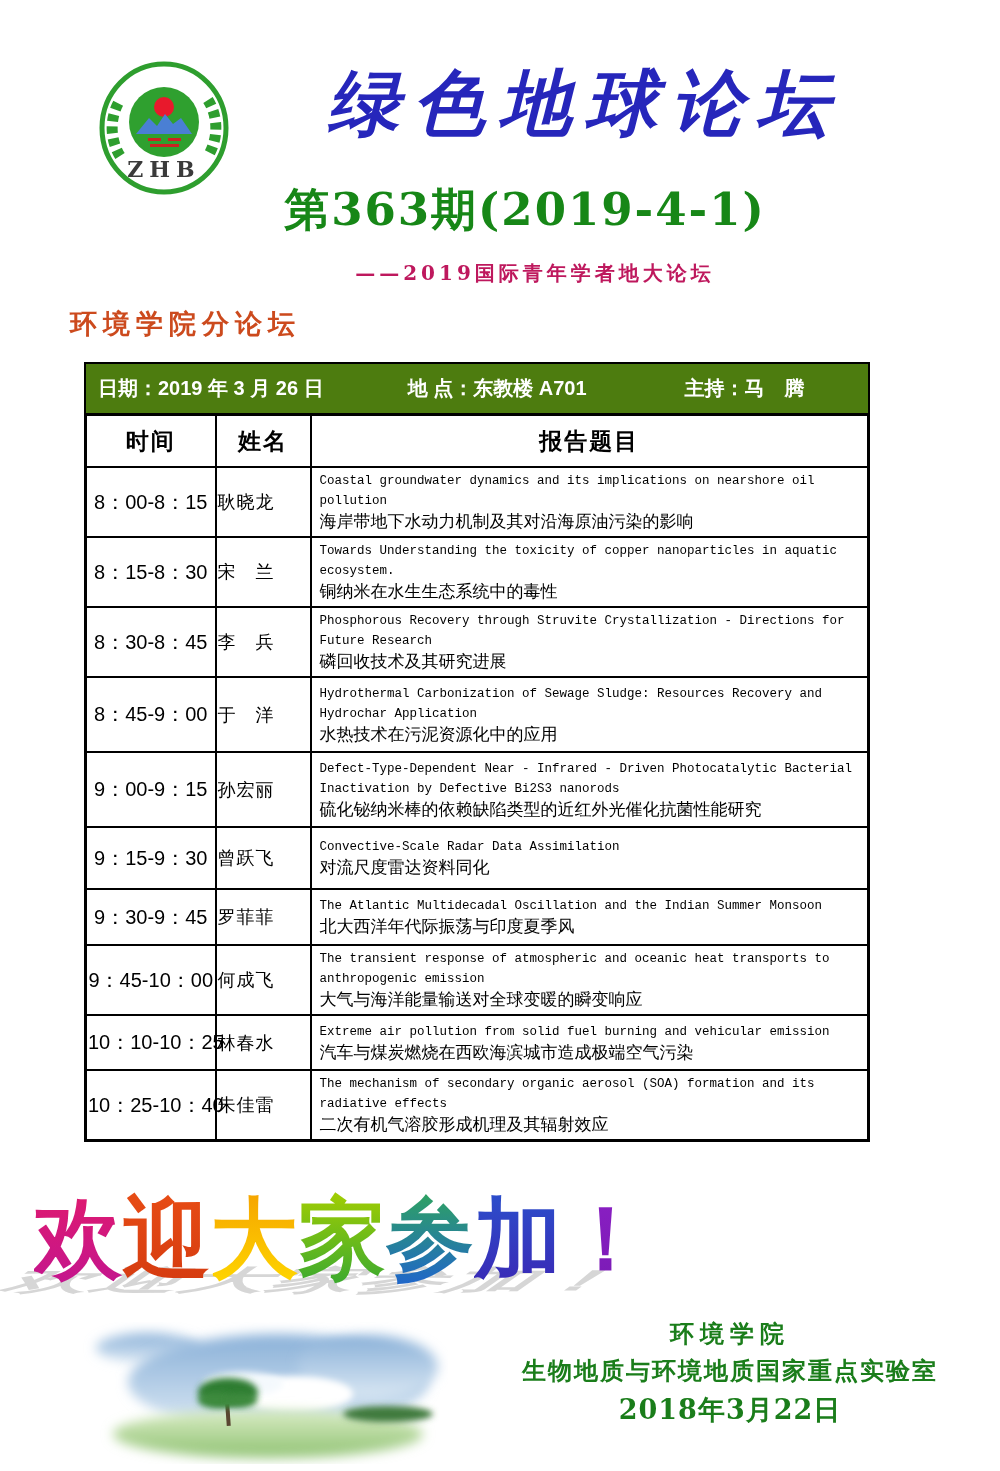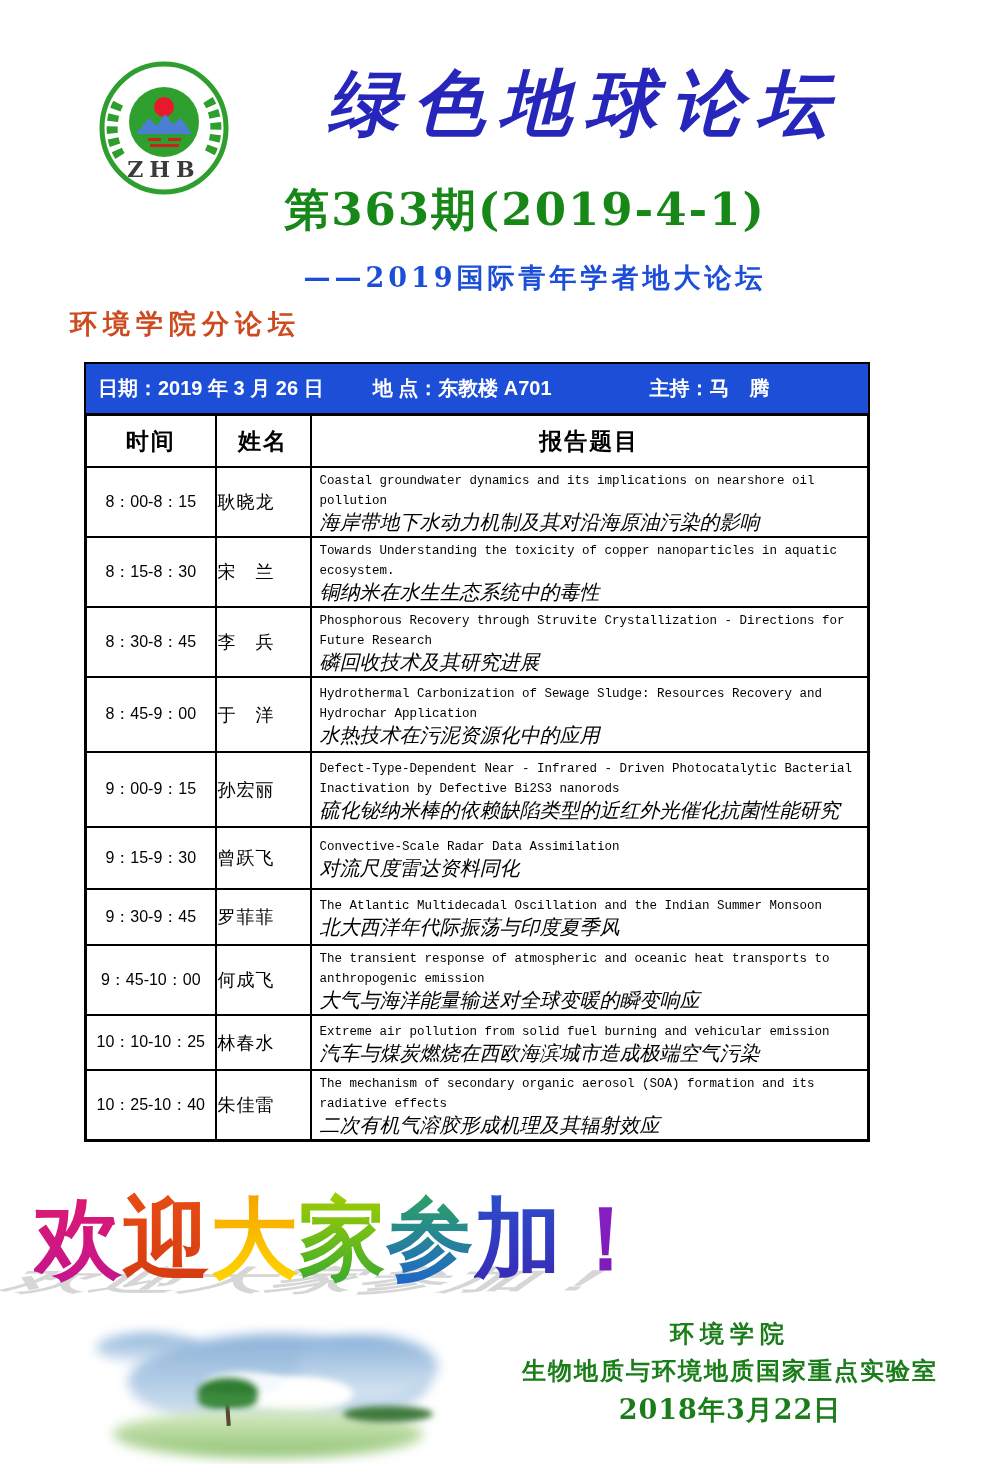--- a/index.html
+++ b/index.html
@@ -17,55 +17,55 @@
     color:#2626bb;letter-spacing:14px;white-space:nowrap;
   }
   .issue-line{
     position:absolute;left:70px;top:180px;width:910px;text-align:center;
     font-family:"DejaVu Serif","Liberation Serif",serif;
     font-weight:bold;font-size:45px;color:#178717;letter-spacing:2px;
   }
   .subtitle-1{
     position:absolute;left:70px;top:260px;width:930px;text-align:center;
     font-family:"DejaVu Serif","Liberation Serif",serif;
-    font-weight:bold;font-size:27px;color:#1d4ed8;letter-spacing:4px;
+    font-weight:bold;font-size:20px;color:#be185d;letter-spacing:4px;
   }
   .subtitle-2{
     position:absolute;left:70px;top:306px;width:930px;text-align:left;
     font-family:"DejaVu Serif","Liberation Serif",serif;
     font-weight:bold;font-size:27px;color:#cc4a1d;letter-spacing:6px;
   }
   
   .schedule{position:absolute;left:84px;top:362px;width:786px;}
   .info-bar{
-    box-sizing:border-box;width:100%;height:51px;background:#1d4ed8;
+    box-sizing:border-box;width:100%;height:51px;background:#4d7c0f;
     border:2px solid #000;border-bottom:none;
     color:#fff;font-weight:bold;font-size:20px;
     display:flex;align-items:center;padding-left:12px;white-space:nowrap;
   }
-  .info-bar .seg2{margin-left:49px;}
+  .info-bar .seg2{margin-left:84px;}
   .info-bar .seg3{margin-left:98px;}
   table.sched{
     border-collapse:collapse;width:100%;table-layout:fixed;
     border:3px solid #000;
     padding-left:45px;
   }
   table.sched col.c-time{width:130px;}
   table.sched col.c-name{width:95px;}
   table.sched th,table.sched td{border:2px solid #000;vertical-align:middle;}
   table.sched th{height:48px;font-size:23px;font-weight:bold;letter-spacing:2px;}
-  td.t-time{text-align:center;font-size:16px;white-space:nowrap;}
+  td.t-time{text-align:center;font-size:20px;white-space:nowrap;}
   td.t-name{font-size:18px;letter-spacing:1px;}
   td.t-title{padding:3px 8px;}
   td.t-break{text-align:center;font-size:17px;letter-spacing:2px;}
   .title-en{
     font-family:"Liberation Mono","DejaVu Sans Mono",monospace;
     font-size:12.5px;line-height:20px;
   }
-  .title-zh{font-size:20px;line-height:22px;font-style:italic;}
+  .title-zh{font-size:17px;line-height:22px;}
   tr.r0{height:69px;} tr.r1{height:66px;} tr.r2{height:65px;}
   tr.r3{height:75px;} tr.r4{height:75px;} tr.r5{height:62px;}
   tr.r6{height:56px;} tr.r7{height:70px;} tr.r8{height:31px;}
   tr.r9{height:55px;} tr.r10{height:66px;}
   
   .welcome-wrap{position:absolute;left:34px;top:1188px;width:560px;height:160px;}
   .welcome-line{
     position:relative;z-index:2;
     font-family:"DejaVu Serif","Liberation Serif",serif;
     font-weight:bold;font-size:88px;line-height:1.15;white-space:nowrap;

